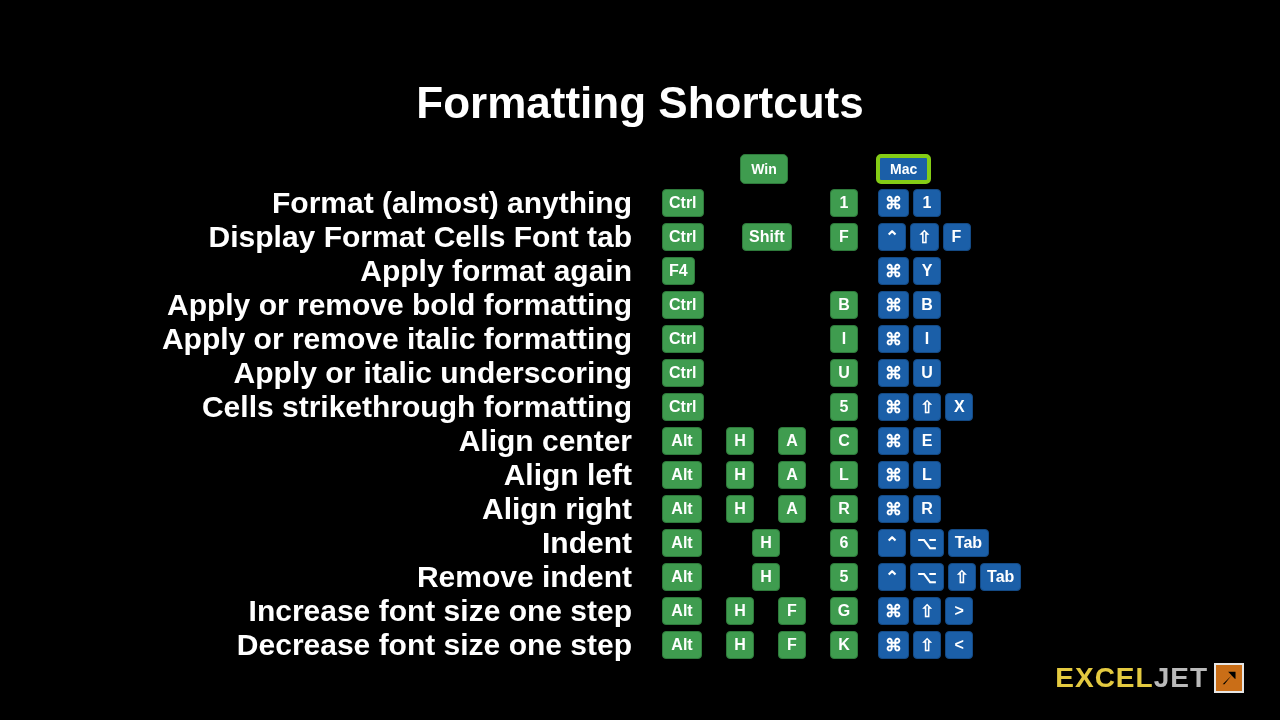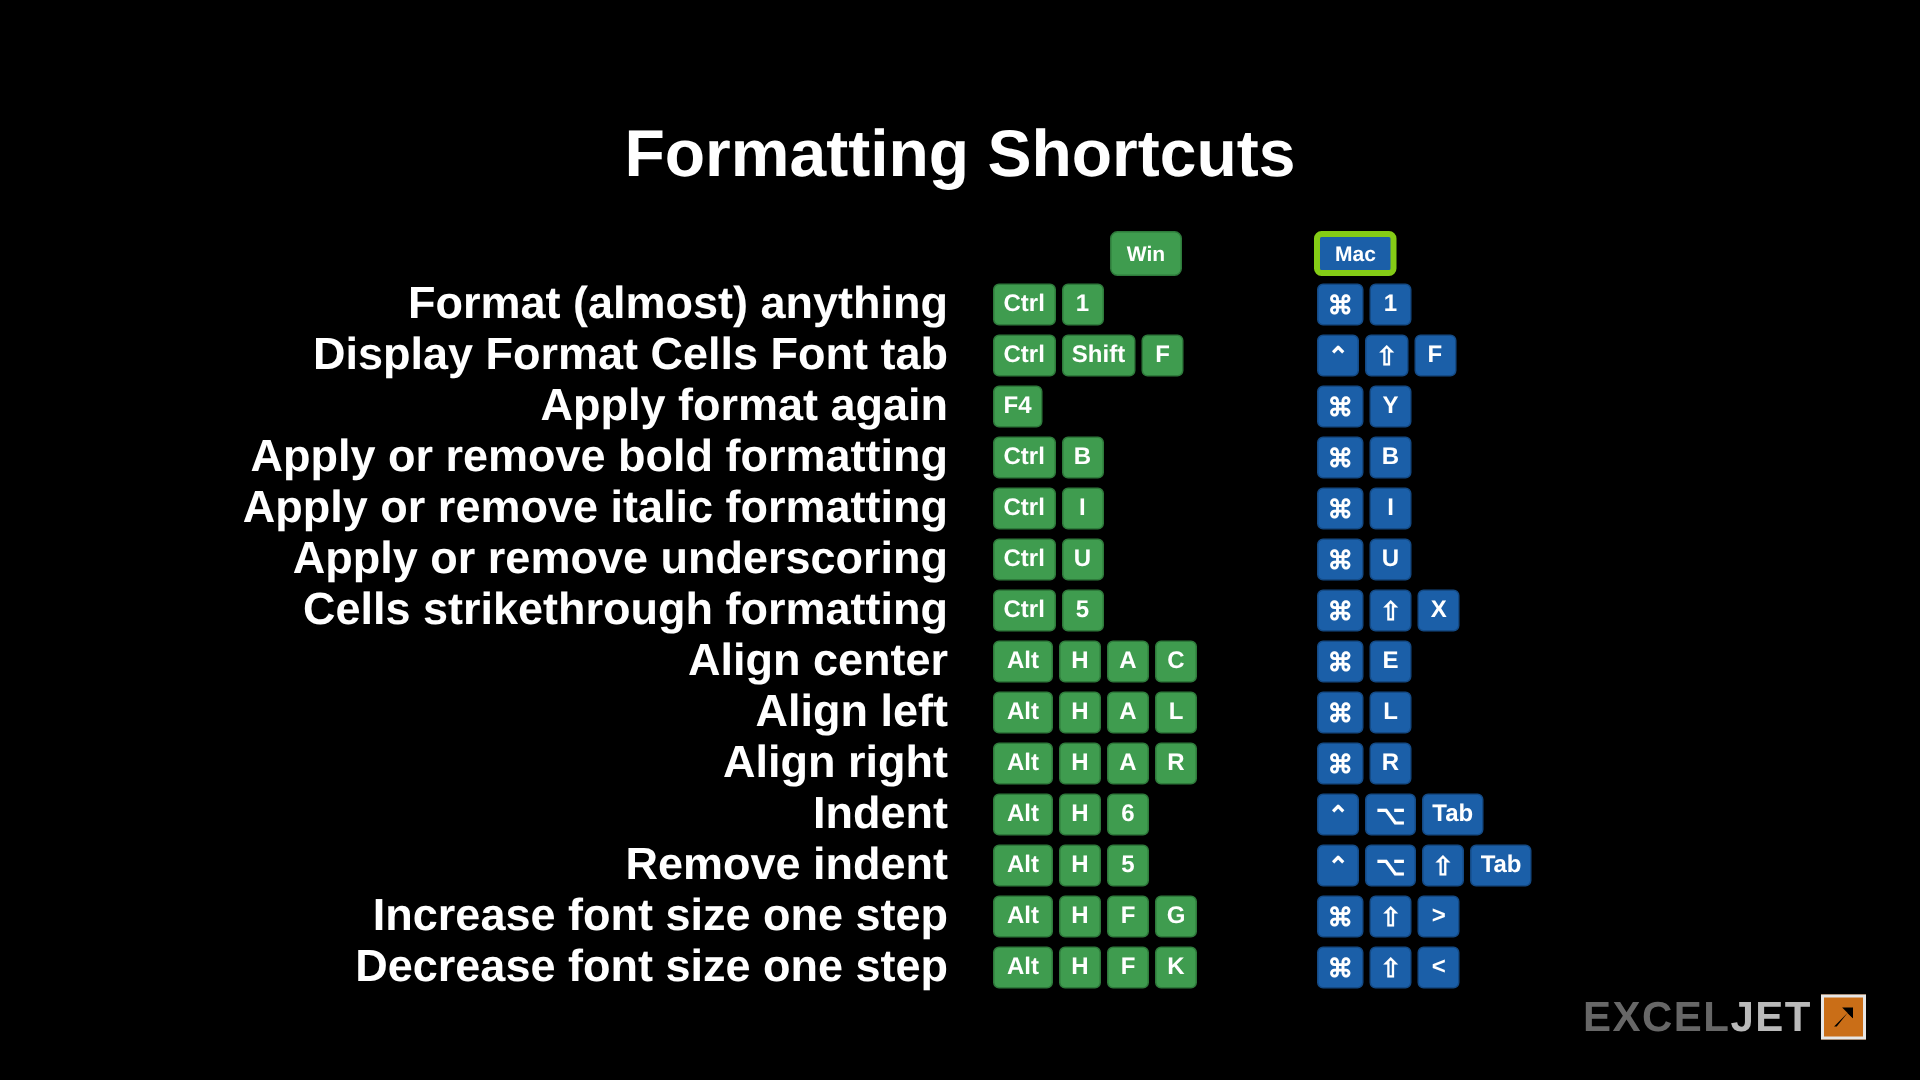--- a/index.html
+++ b/index.html
@@ -37,21 +37,21 @@
     font-weight: 700;
     padding-right: 28px;
     white-space: nowrap;
   }
   .win-col, .mac-col {
     display: flex;
     align-items: center;
   }
   .win-col {
     width: 208px;
-    justify-content: flex-start;
+    justify-content: space-between;
     padding-right: 8px;
   }
   .mac-col {
     width: 220px;
     justify-content: flex-start;
     padding-left: 8px;
   }
   .key {
     display: inline-flex;
     align-items: center;
@@ -94,21 +94,21 @@
     align-items: center;
     gap: 6px;
     opacity: 0.9;
   }
   .logo-text {
     font-size: 28px;
     font-weight: 800;
     letter-spacing: 1px;
     color: #cfcfcf;
   }
-  .logo-text .bold { color: #737373; }
+  .logo-text .bold { color: #fde047; }
   .logo-badge {
     width: 30px;
     height: 30px;
     background: #e07b1a;
     border: 2px solid #fff;
     display: flex;
     align-items: center;
     justify-content: center;
   }
 </style>
@@ -178,21 +178,21 @@
         <div class="win-col">
           <span class="key win wide">Ctrl</span>
           <span class="key win">I</span>
         </div>
         <div class="mac-col">
           <span class="key mac sym">⌘</span>
           <span class="key mac">I</span>
         </div>
       </div>
       <div class="row">
-        <div class="desc">Apply or remove underscoring</div>
+        <div class="desc">Apply or italic underscoring</div>
         <div class="win-col">
           <span class="key win wide">Ctrl</span>
           <span class="key win">U</span>
         </div>
         <div class="mac-col">
           <span class="key mac sym">⌘</span>
           <span class="key mac">U</span>
         </div>
       </div>
       <div class="row">

